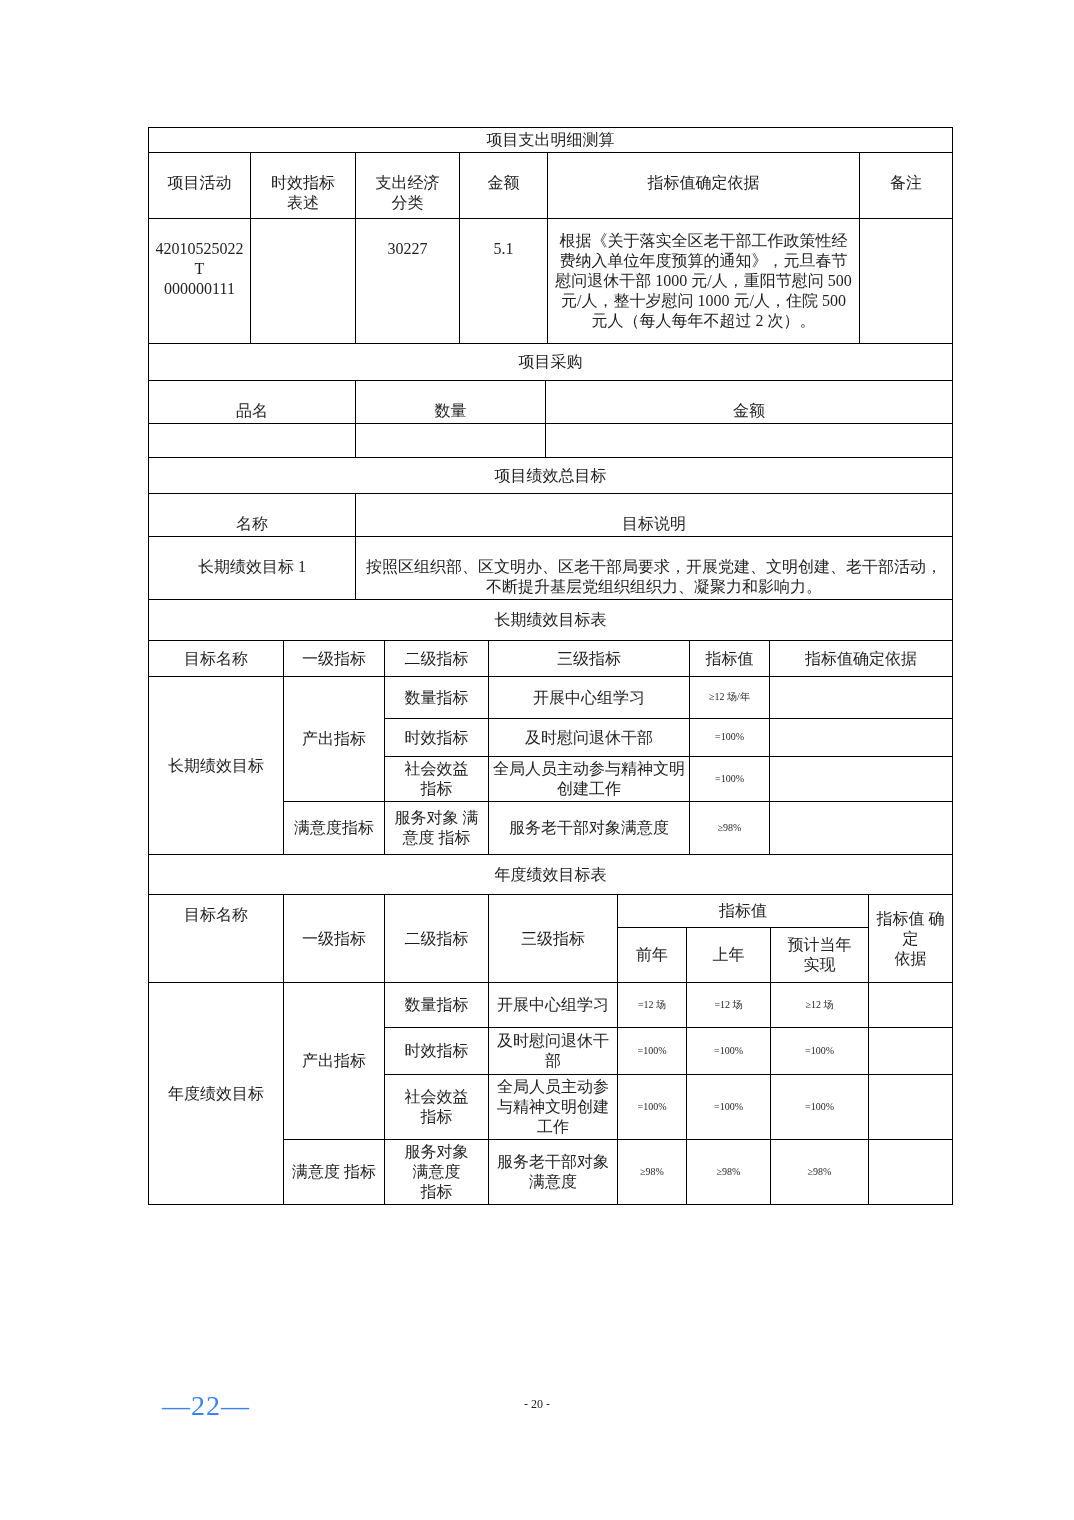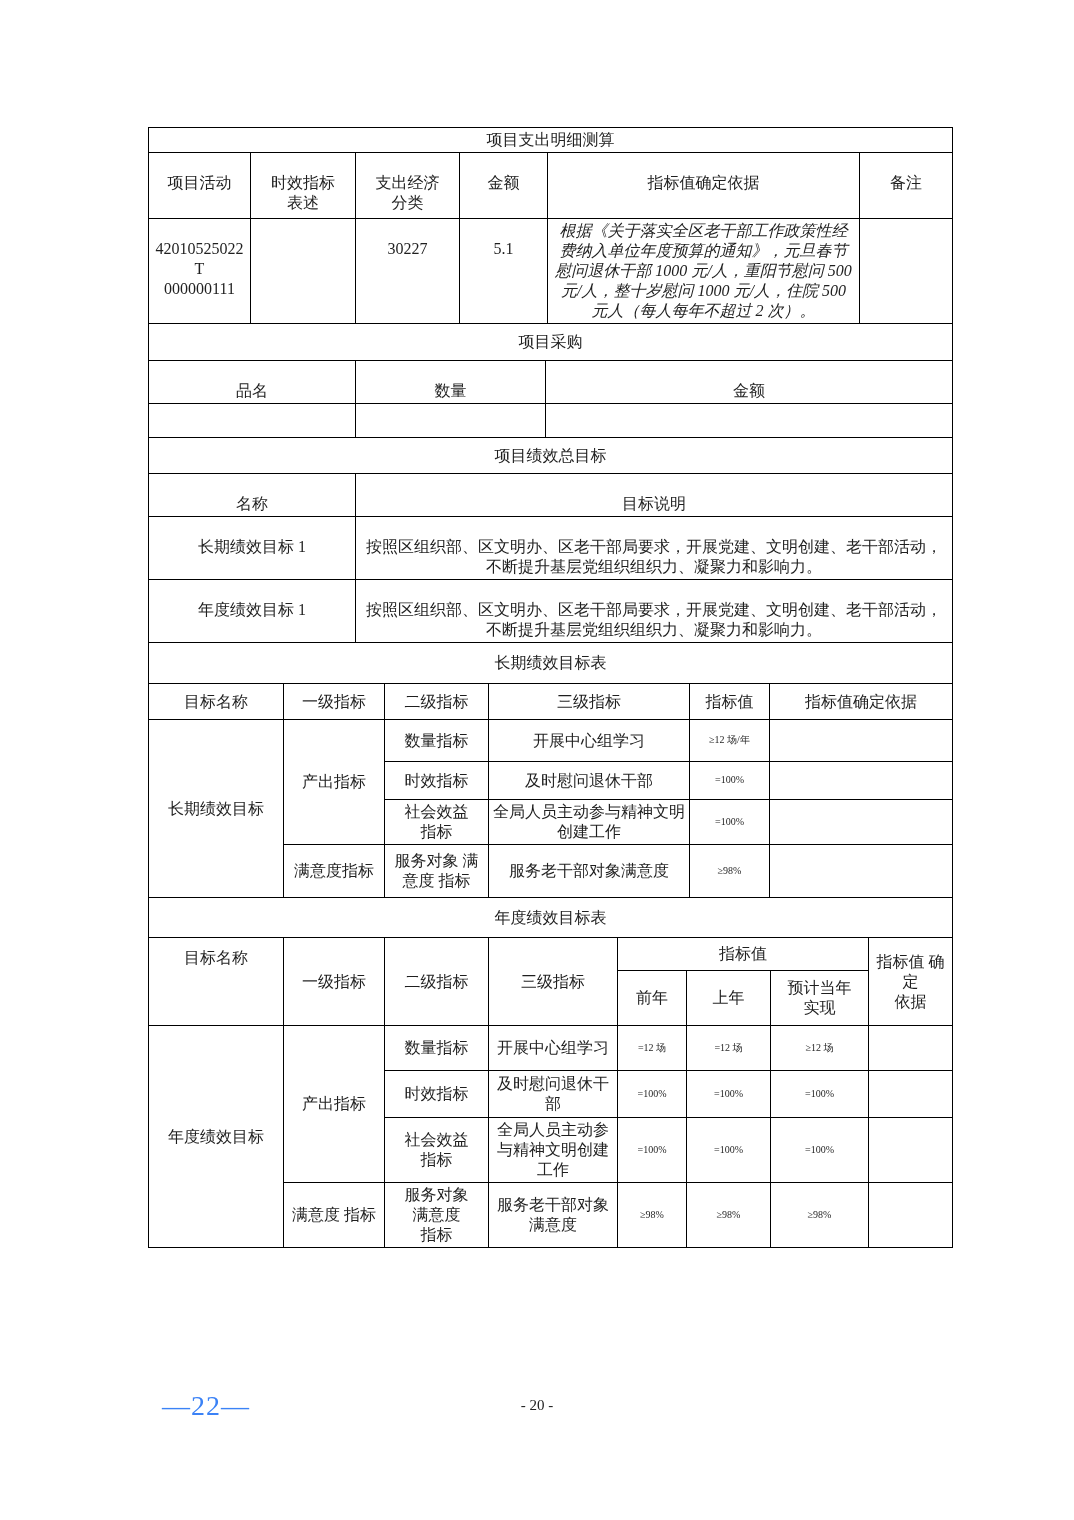--- a/index.html
+++ b/index.html
@@ -22,29 +22,29 @@
     vertical-align:middle;
     padding:2px 3px;
     white-space:pre-line;
     line-height:1.25;
     overflow:hidden;
     word-break:break-word;
   }
   .va-top { vertical-align:top; padding-top:20px; }
   .pt8 { vertical-align:top; padding-top:10px; }
   .title-cell { vertical-align:middle;margin-top:12px; }
-  .basis-cell { padding:2px 5px;font-style:italic; }
+  .basis-cell { padding:12px 5px; }
   .val { font-size:10px; padding:2px 1px; }
   .footer-left {
     position:absolute; left:162px; top:1390px;
     font-size:28px; color:#3b82f6; letter-spacing:1px;
   }
   .footer-center {
     position:absolute; left:0; top:1397px; width:100%;
-    text-align:center; font-size:15px; color:#222;
+    text-align:center; font-size:12px; color:#222;
   }
 </style>
 </head>
 <body>
 
 <div class="page">
   <div class="doc">
 
     <table>
       <colgroup>
@@ -114,24 +114,20 @@
         <td colspan="2" class="title-cell">项目绩效总目标</td>
       </tr>
       <tr style="height:40px">
         <td class="va-top">名称</td>
         <td class="va-top">目标说明</td>
       </tr>
       <tr style="height:40px">
         <td class="va-top">长期绩效目标 1</td>
         <td class="va-top">按照区组织部、区文明办、区老干部局要求，开展党建、文明创建、老干部活动，不断提升基层党组织组织力、凝聚力和影响力。</td>
       </tr>
-      <tr style="height:40px">
-        <td class="va-top">年度绩效目标 1</td>
-        <td class="va-top">按照区组织部、区文明办、区老干部局要求，开展党建、文明创建、老干部活动，不断提升基层党组织组织力、凝聚力和影响力。</td>
-      </tr>
     </tbody>
       </table>
 
     <table>
       <colgroup>
         <col style="width:135px">
           <col style="width:101px">
           <col style="width:104px">
         <col style="width:201px">
           <col style="width:80px">

